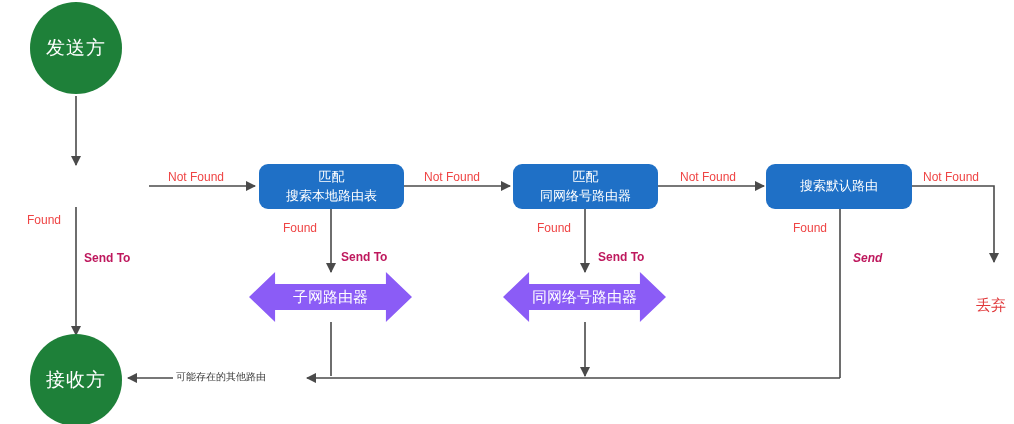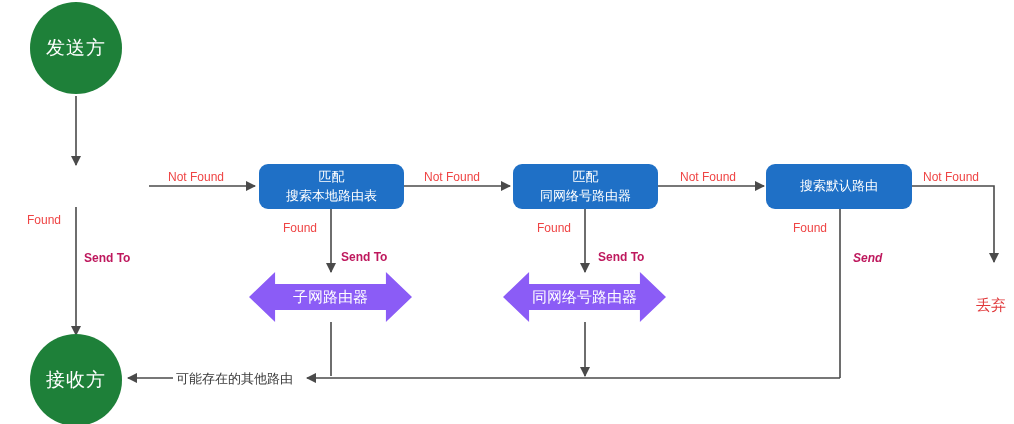--- a/index.html
+++ b/index.html
@@ -81,21 +81,21 @@
     color: #be185d;
     font-weight: bold;
   }
   .elabel.red {
     color: #E0383A;
     font-size: 15px;
     font-weight: normal;
   }
   .elabel.cjk {
     color: #3a3a3a;
-    font-size: 13px;
+    font-size: 10px;
   }
 </style>
 </head>
 <body>
 
 <div id="canvas">
 
   <svg id="edges" viewBox="0 0 1014 424" width="1014" height="424" xmlns="http://www.w3.org/2000/svg">
     <defs>
       <marker id="arrow" viewBox="0 0 10 10" refX="9" refY="5" markerWidth="6.5" markerHeight="6.5" orient="auto-start-reverse">

